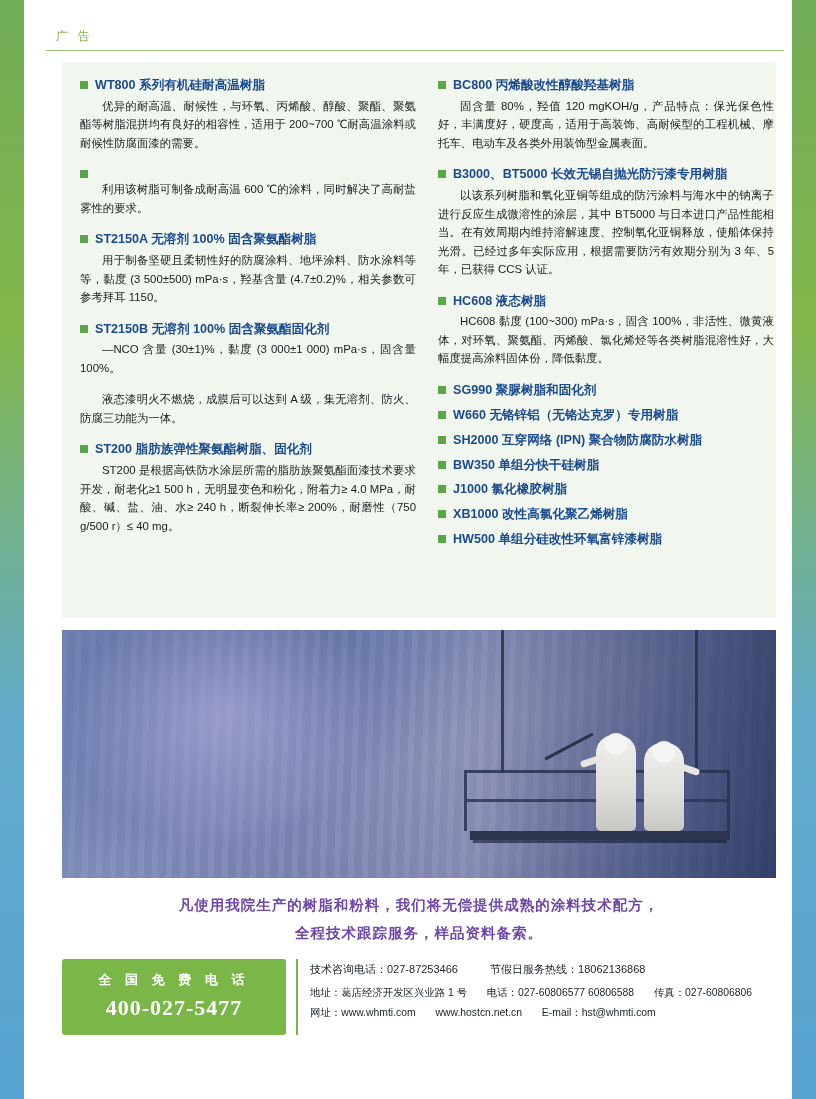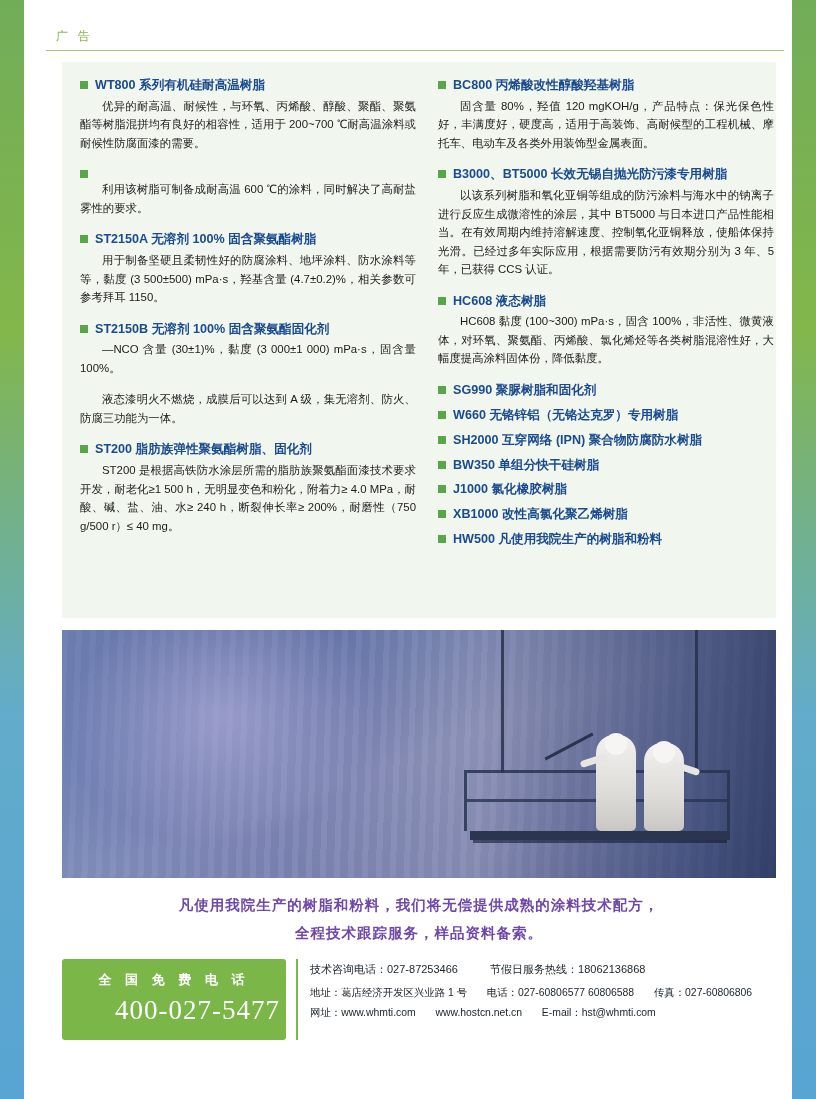--- a/index.html
+++ b/index.html
@@ -164,21 +164,21 @@
   .hotline{
     width:224px;
     background:#7ab648;
     color:#fff;
     border-radius:3px;
     padding:12px 6px 14px 6px;
     text-align:center;
     box-sizing:border-box;
   }
   .hotline .t1{font-size:13px;letter-spacing:5px;font-weight:bold;margin-bottom:6px;}
-  .hotline .t2{font-size:27px;font-weight:normal;font-family:"Liberation Serif", serif;letter-spacing:1px;text-align:right;}
+  .hotline .t2{font-size:22px;font-weight:bold;font-family:"Liberation Serif", serif;letter-spacing:1px;}
 
   .contact{
     flex:1;
     border-left:2px solid #7ab648;
     padding-left:12px;
     font-size:10.4px;
     color:#20282f;
     line-height:1.95;
   }
   .contact .row{white-space:nowrap;}
@@ -295,21 +295,21 @@
             <div class="head">
               <span class="sq"></span>
               <span class="txt">J1000 氯化橡胶树脂</span>
             </div>
             <div class="head">
               <span class="sq"></span>
               <span class="txt">XB1000 改性高氯化聚乙烯树脂</span>
             </div>
             <div class="head">
               <span class="sq"></span>
-              <span class="txt">HW500 凡使用我院生产的树脂和粉料</span>
+              <span class="txt">HW500 单组分硅改性环氧富锌漆树脂</span>
             </div>
           </div>
 
         </div>
       </div>
     </div>
 
     <div class="photo">
       <div class="wall"></div>
       <div class="glow"></div>

